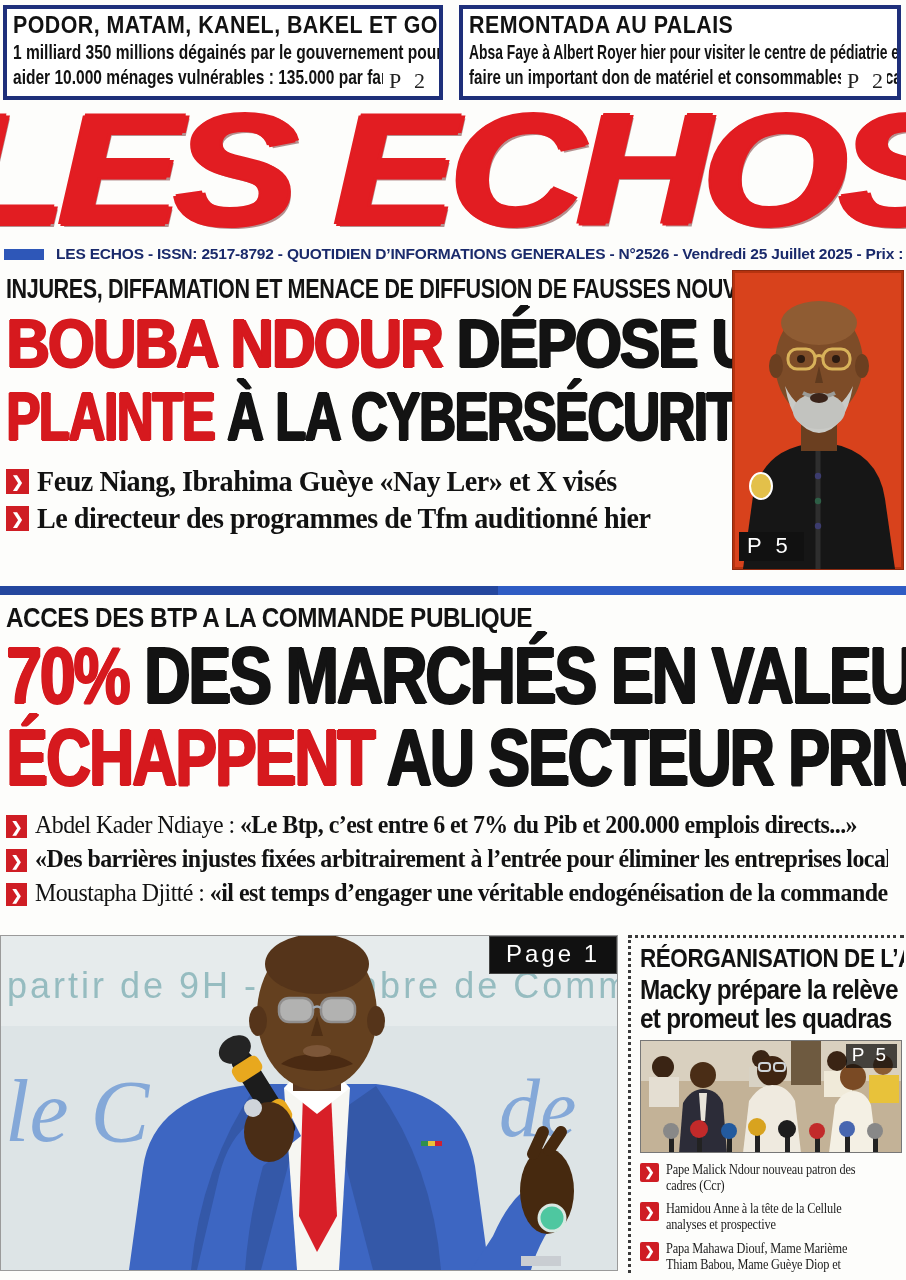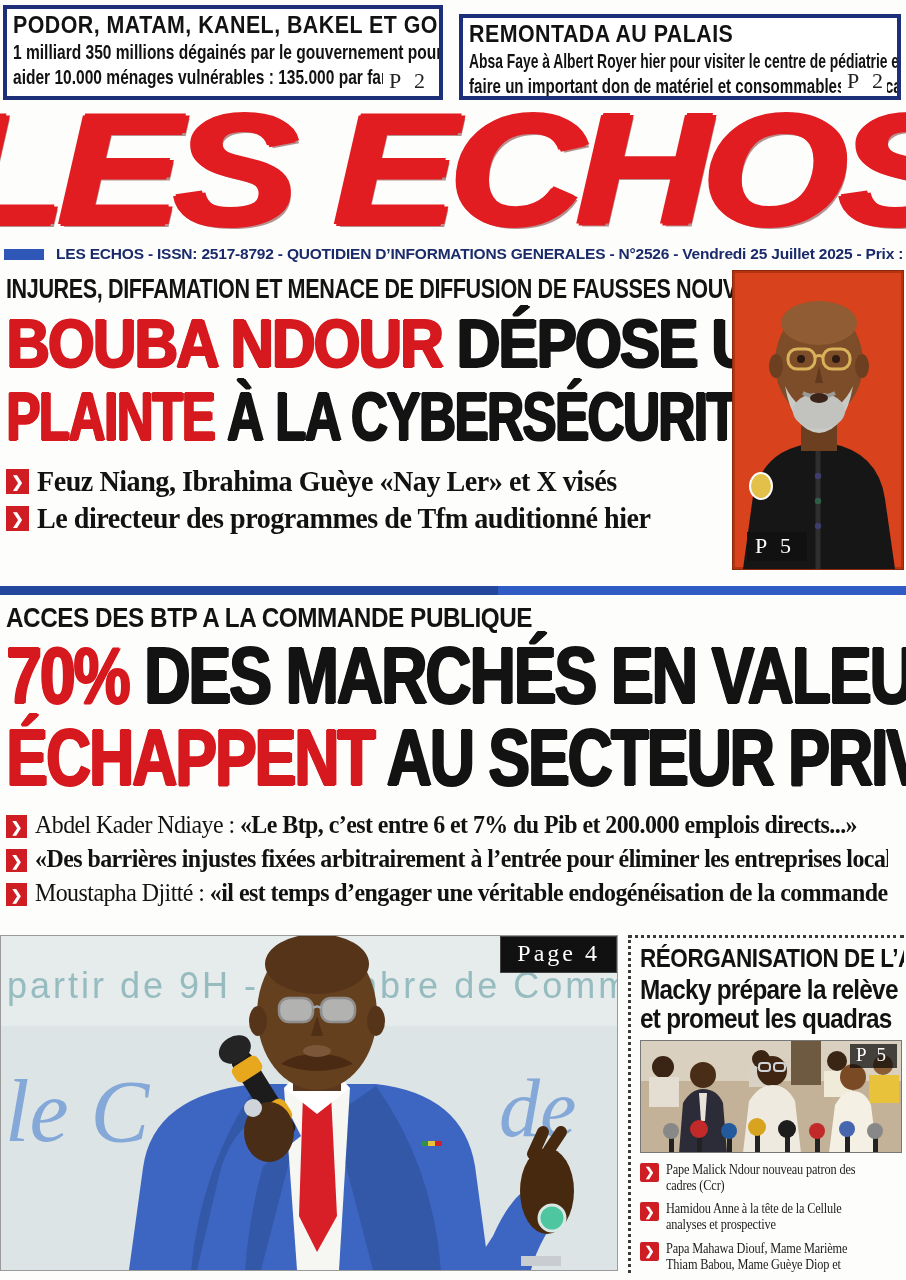--- a/index.html
+++ b/index.html
@@ -12,21 +12,21 @@
   
   .nw { white-space:nowrap; transform-origin:0 50%; } .sx66{transform:scaleX(.66);} .sx72{transform:scaleX(.72);}
   .sx74{transform:scaleX(.74);} .sx78{transform:scaleX(.78);} .sx80{transform:scaleX(.80);} .sx87{transform:scaleX(.87);}
   .sx90{transform:scaleX(.90);} .sx92{transform:scaleX(.92);} .sx93{transform:scaleX(.93);}
   .sx97{transform:scaleX(.97);}
   .fat2 { text-shadow:2px 0 currentColor,-1px 0 currentColor,0 1px currentColor,0 -1px currentColor; }
   .red { color:#d6191e; } .blk { color:#131313; }
   
   .teasers { display:flex; gap:16px; padding:5px 5px 0 3px; height:100px; }
   .tbox { border:4px solid #1e2f7a; background:#fff; position:relative; overflow:hidden; padding:3px 8px 2px 6px; }
-  .tbox.left { width:440px; } .tbox.right { flex:1;margin-top:9px; }
+  .tbox.left { width:440px; } .tbox.right { flex:1; }
   .tkick { font-size:23px; font-weight:700; letter-spacing:.5px; }
   .tline { font-size:21px; font-weight:700; letter-spacing:0; margin-top:1px; }
   .pref-serif { font-family:"Liberation Serif", serif; font-weight:400; font-size:22px; letter-spacing:4px; color:#222; }
   .tbox .pref { position:absolute; right:10px; bottom:2px; background:#fff; padding-left:6px; }
   
   .masthead { height:142px; text-align:center; overflow:visible; }
   .masthead h1 {
     display:inline-block; white-space:nowrap;
     font-family:"Liberation Sans", sans-serif; font-style:italic; font-weight:900;
     font-size:158px; line-height:.88; letter-spacing:-7px; color:#e21d22;
@@ -42,21 +42,21 @@
   .hl { font-weight:900; line-height:1.0; letter-spacing:-2px; }
   .story1 .hl { font-size:69px; margin-top:4px; }
   .bullets1 { margin-top:14px; }
   .brow { display:flex; align-items:flex-start; overflow:hidden; margin-top:4px; }
   .chev { flex:0 0 auto; background:#cf1d24; color:#fff; display:flex; align-items:center; justify-content:center; font-weight:700; }
   .chev.c1 { width:23px; height:25px; font-size:15px; margin:4px 8px 0 0; }
   .chev.c2 { width:21px; height:23px; font-size:14px; margin:5px 8px 0 0; }
   .chev.c3 { width:19px; height:19px; font-size:12px; margin:2px 7px 0 0; border-radius:2px; }
   .btext1 { font-family:"Liberation Serif", serif; font-weight:700; font-size:29px; letter-spacing:-.5px; }
   .photo1 { position:absolute; top:4px; right:2px; width:172px; height:300px; border:1px solid #8c2a10; }
-  .pref-tag { position:absolute; background:#111; color:#fff; font-family:Liberation Serif, serif;margin-left:8px; }
+  .pref-tag { position:absolute; background:#111; color:#fff; font-family:Liberation Sans, sans-serif; }
   .photo1 .pref-tag { left:6px; bottom:8px; font-size:22px; padding:1px 12px 2px 8px; letter-spacing:4px; }
   
   .divider { height:9px; margin:8px 0 4px 0; background:linear-gradient(to right,#24479e 55%, #2f5cc4 55%); }
   
   .story2 { padding:4px 18px 0 6px; height:330px; }
   .story2 .hl { font-size:80px; margin-top:2px; letter-spacing:-2.5px; }
   .bullets2 { margin-top:12px; }
   .btext2 { font-family:"Liberation Serif", serif; font-size:26px; letter-spacing:-.6px; }
   .btext2 .quote { font-weight:700; }
   .btext2 .prefix { font-weight:400; }
@@ -221,21 +221,21 @@
         </g>
         <ellipse cx="268" cy="196" rx="25" ry="30" fill="#4a2d16"></ellipse>
         <circle cx="252" cy="172" r="9" fill="#cfd4da"></circle>
 
         <path d="M470,334 L492,300 Q505,270 522,255 L548,238 L566,268 L544,300 Q534,318 530,334 Z" fill="#3d66c2"></path>
         <ellipse cx="546" cy="255" rx="27" ry="43" fill="#46290f"></ellipse>
         <path d="M532,218 L542,196 M548,214 L560,196" stroke="#46290f" stroke-width="12" stroke-linecap="round"></path>
         <circle cx="551" cy="282" r="13" fill="#4ec7a0" stroke="#d9e8e2" stroke-width="3"></circle>
         <rect x="520" y="320" width="40" height="10" fill="#c9cdd2"></rect>
       </svg>
-      <span class="pref-tag">Page 4</span>
+      <span class="pref-tag">Page 1</span>
     </div>
 
     <div class="apr-col">
       <div class="apr-kick nw sx90">RÉORGANISATION DE L’APR</div>
       <div class="apr-head">Macky prépare la relève et promeut les quadras</div>
       <div class="apr-photo">
         <svg width="262" height="112" viewBox="0 0 262 112">
           <rect x="0" y="0" width="262" height="112" fill="#c3b297"></rect>
           <rect x="0" y="0" width="262" height="40" fill="#d9d0bf"></rect>
           <rect x="150" y="0" width="30" height="44" fill="#6e5a40"></rect>

